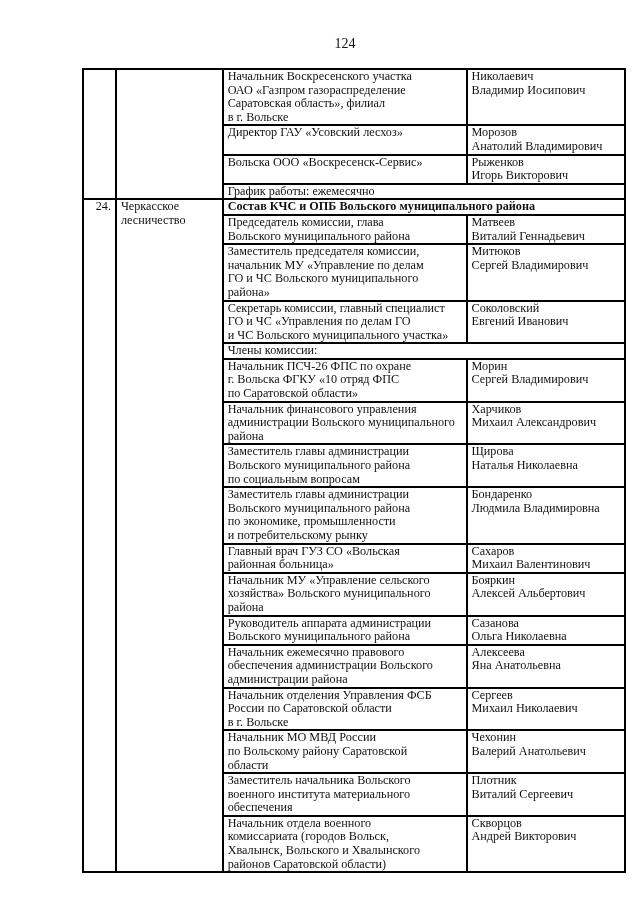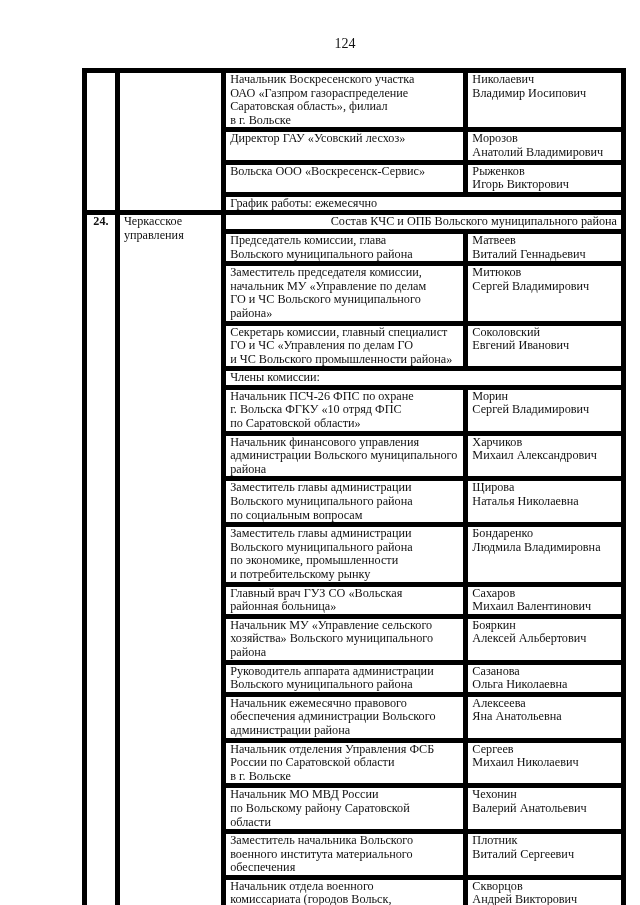--- a/index.html
+++ b/index.html
@@ -2,27 +2,27 @@
 <html><head>
 <meta charset="utf-8">
 <style>
   html, body { margin:0; padding:0; background:#ffffff; }
   body { width:640px; height:905px; position:relative; overflow:hidden;
          font-family:"Liberation Serif", "DejaVu Serif", serif; color:#111; }
   .page-number { position:absolute; top:36px; left:0; width:640px; text-align:center;
                  font-size:14px;padding-left:25px; }
   table.doc { position:absolute; top:68px; left:82px; border-collapse:collapse;
               width:544px; font-size:12.2px; line-height:13.6px; }
-  table.doc td { border:5px solid #000000; vertical-align:top; padding:0 4px 0 4px; }
+  table.doc td { border:2px solid #000000; vertical-align:top; padding:0 4px 0 4px; }
   col.c-num { width:33px; }
   col.c-name { width:107px; }
   col.c-pos { width:245px; }
   col.c-person { width:159px; }
-  td.num { text-align:center;font-weight:bold; }
-  td.span-title { font-weight:normal; text-align:right; }
+  td.num { text-align:right; }
+  td.span-title { font-weight:bold; text-align:left; }
   .line { display:block; }
 </style>
 </head>
 <body>
 
 <div class="page-number">124</div>
 
 <table class="doc">
   <colgroup>
       <col class="c-num">
@@ -65,21 +65,21 @@
       </td>
     </tr>
     <tr>
       <td colspan="2">График работы: ежемесячно</td>
     </tr>
 
     <tr id="entry-title-row">
       <td id="entry-num" class="num" rowspan="17">24.</td>
       <td id="entry-forestry" rowspan="17">
         <span class="line">Черкасское</span>
-        <span class="line">управления</span>
+        <span class="line">лесничество</span>
       </td>
       <td colspan="2" class="span-title">Состав КЧС и ОПБ Вольского муниципального района</td>
     </tr>
   <tr>
         <td class="pos">
           <span class="line">Председатель комиссии, глава</span>
           <span class="line">Вольского муниципального района</span>
         </td>
         <td class="person">
           <span class="line">Матвеев</span>
@@ -95,21 +95,21 @@
         </td>
         <td class="person">
           <span class="line">Митюков</span>
           <span class="line">Сергей Владимирович</span>
         </td>
       </tr>
       <tr>
         <td class="pos">
           <span class="line">Секретарь комиссии, главный специалист</span>
           <span class="line">ГО и ЧС «Управления по делам ГО</span>
-          <span class="line">и ЧС Вольского промышленности района»</span>
+          <span class="line">и ЧС Вольского муниципального участка»</span>
         </td>
         <td class="person">
           <span class="line">Соколовский</span>
           <span class="line">Евгений Иванович</span>
         </td>
       </tr>
       <tr>
         <td colspan="2">Члены комиссии:</td>
       </tr>
       <tr>

